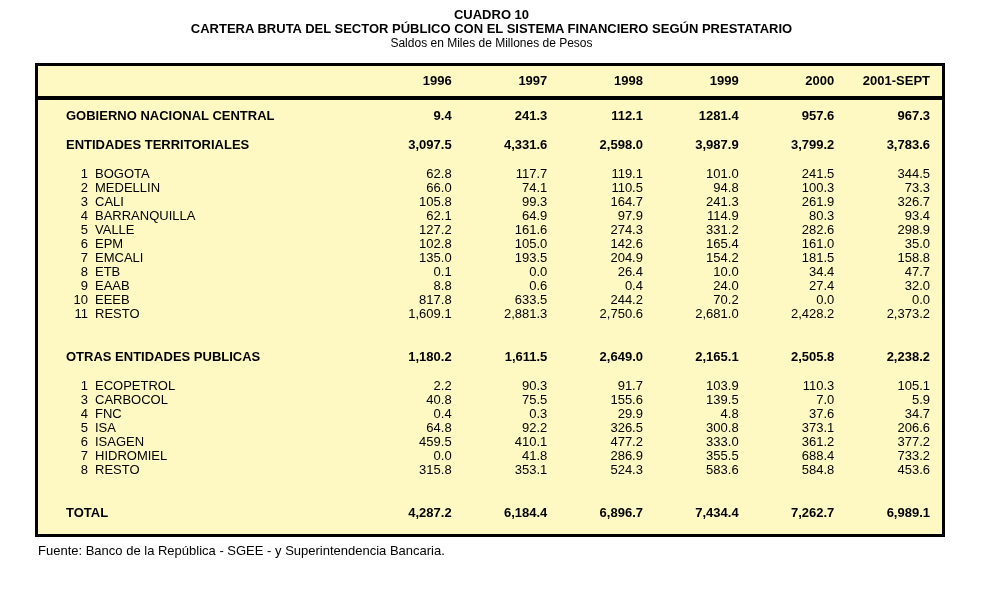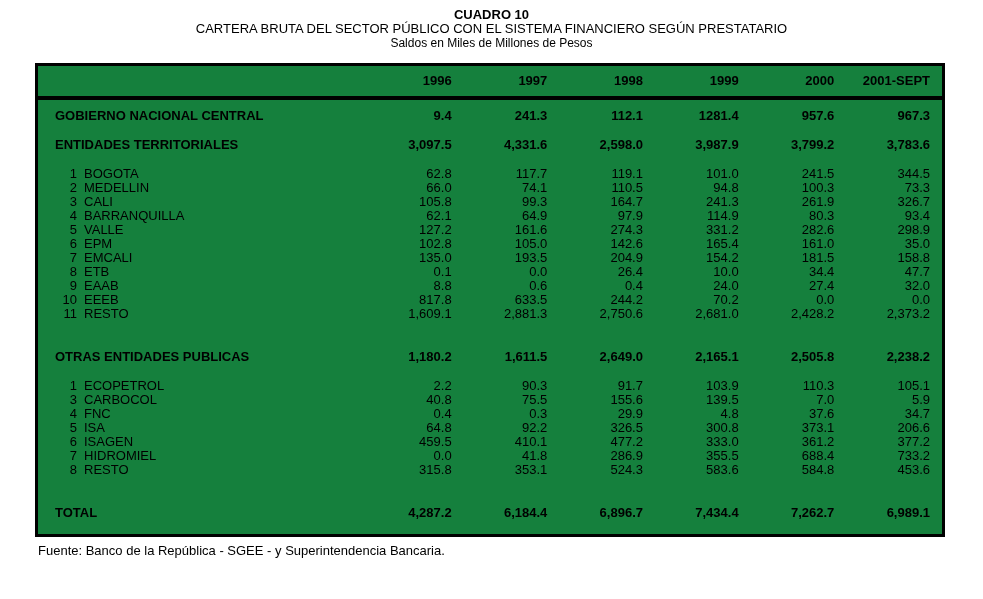--- a/index.html
+++ b/index.html
@@ -8,45 +8,45 @@
     width: 983px; height: 599px;
     font-family: "Liberation Sans", "DejaVu Sans", sans-serif;
     color: #000;
     overflow: hidden;
   }
   .page { position: relative; width: 983px; height: 599px; background: #fff; }
 
   
   .title-block { text-align: center; padding-top: 8px; line-height: 14px; }
   .title-block .t1 { font-size: 13px; font-weight: bold; }
-  .title-block .t2 { font-size: 13px; font-weight: normal; }
+  .title-block .t2 { font-size: 13px; font-weight: bold; }
   .title-block .t3 { font-size: 12px; font-weight: normal; }
 
   
   .table-box {
     width: 910px;
     margin: 13px 0 0 35px;
     border: 3px solid #000;
-    background: #15803d;
+    background: #fef9c3;
   }
   table { width: 100%; border-collapse: collapse; table-layout: fixed; font-size: 13px; }
   col.c-label { width: 330px; }
 
   thead th {
     font-weight: bold;
     text-align: right;
     padding: 8px 12px 8px 0;
     line-height: 14px;
     border-bottom: 4px solid #000;
     font-size: 13px;
   }
   thead th.label-cell { text-align: left; }
 
   tbody td { line-height: 14px; padding: 0; vertical-align: bottom; }
-  td.label-cell { padding-left: 17px; white-space: nowrap; }
+  td.label-cell { padding-left: 28px; white-space: nowrap; }
   td.num-cell, th.num-cell { text-align: right; padding-right: 12px; white-space: nowrap; }
 
   tr.section td { font-weight: bold; }
   tr.item td { font-weight: normal; }
 
   .row-num { display: inline-block; width: 22px; margin-right: 7px; text-align: right; }
 
   tr.spacer td { padding: 0; }
   tr.spacer.small td { height: 15px; }
   tr.spacer.large td { height: 29px; }

